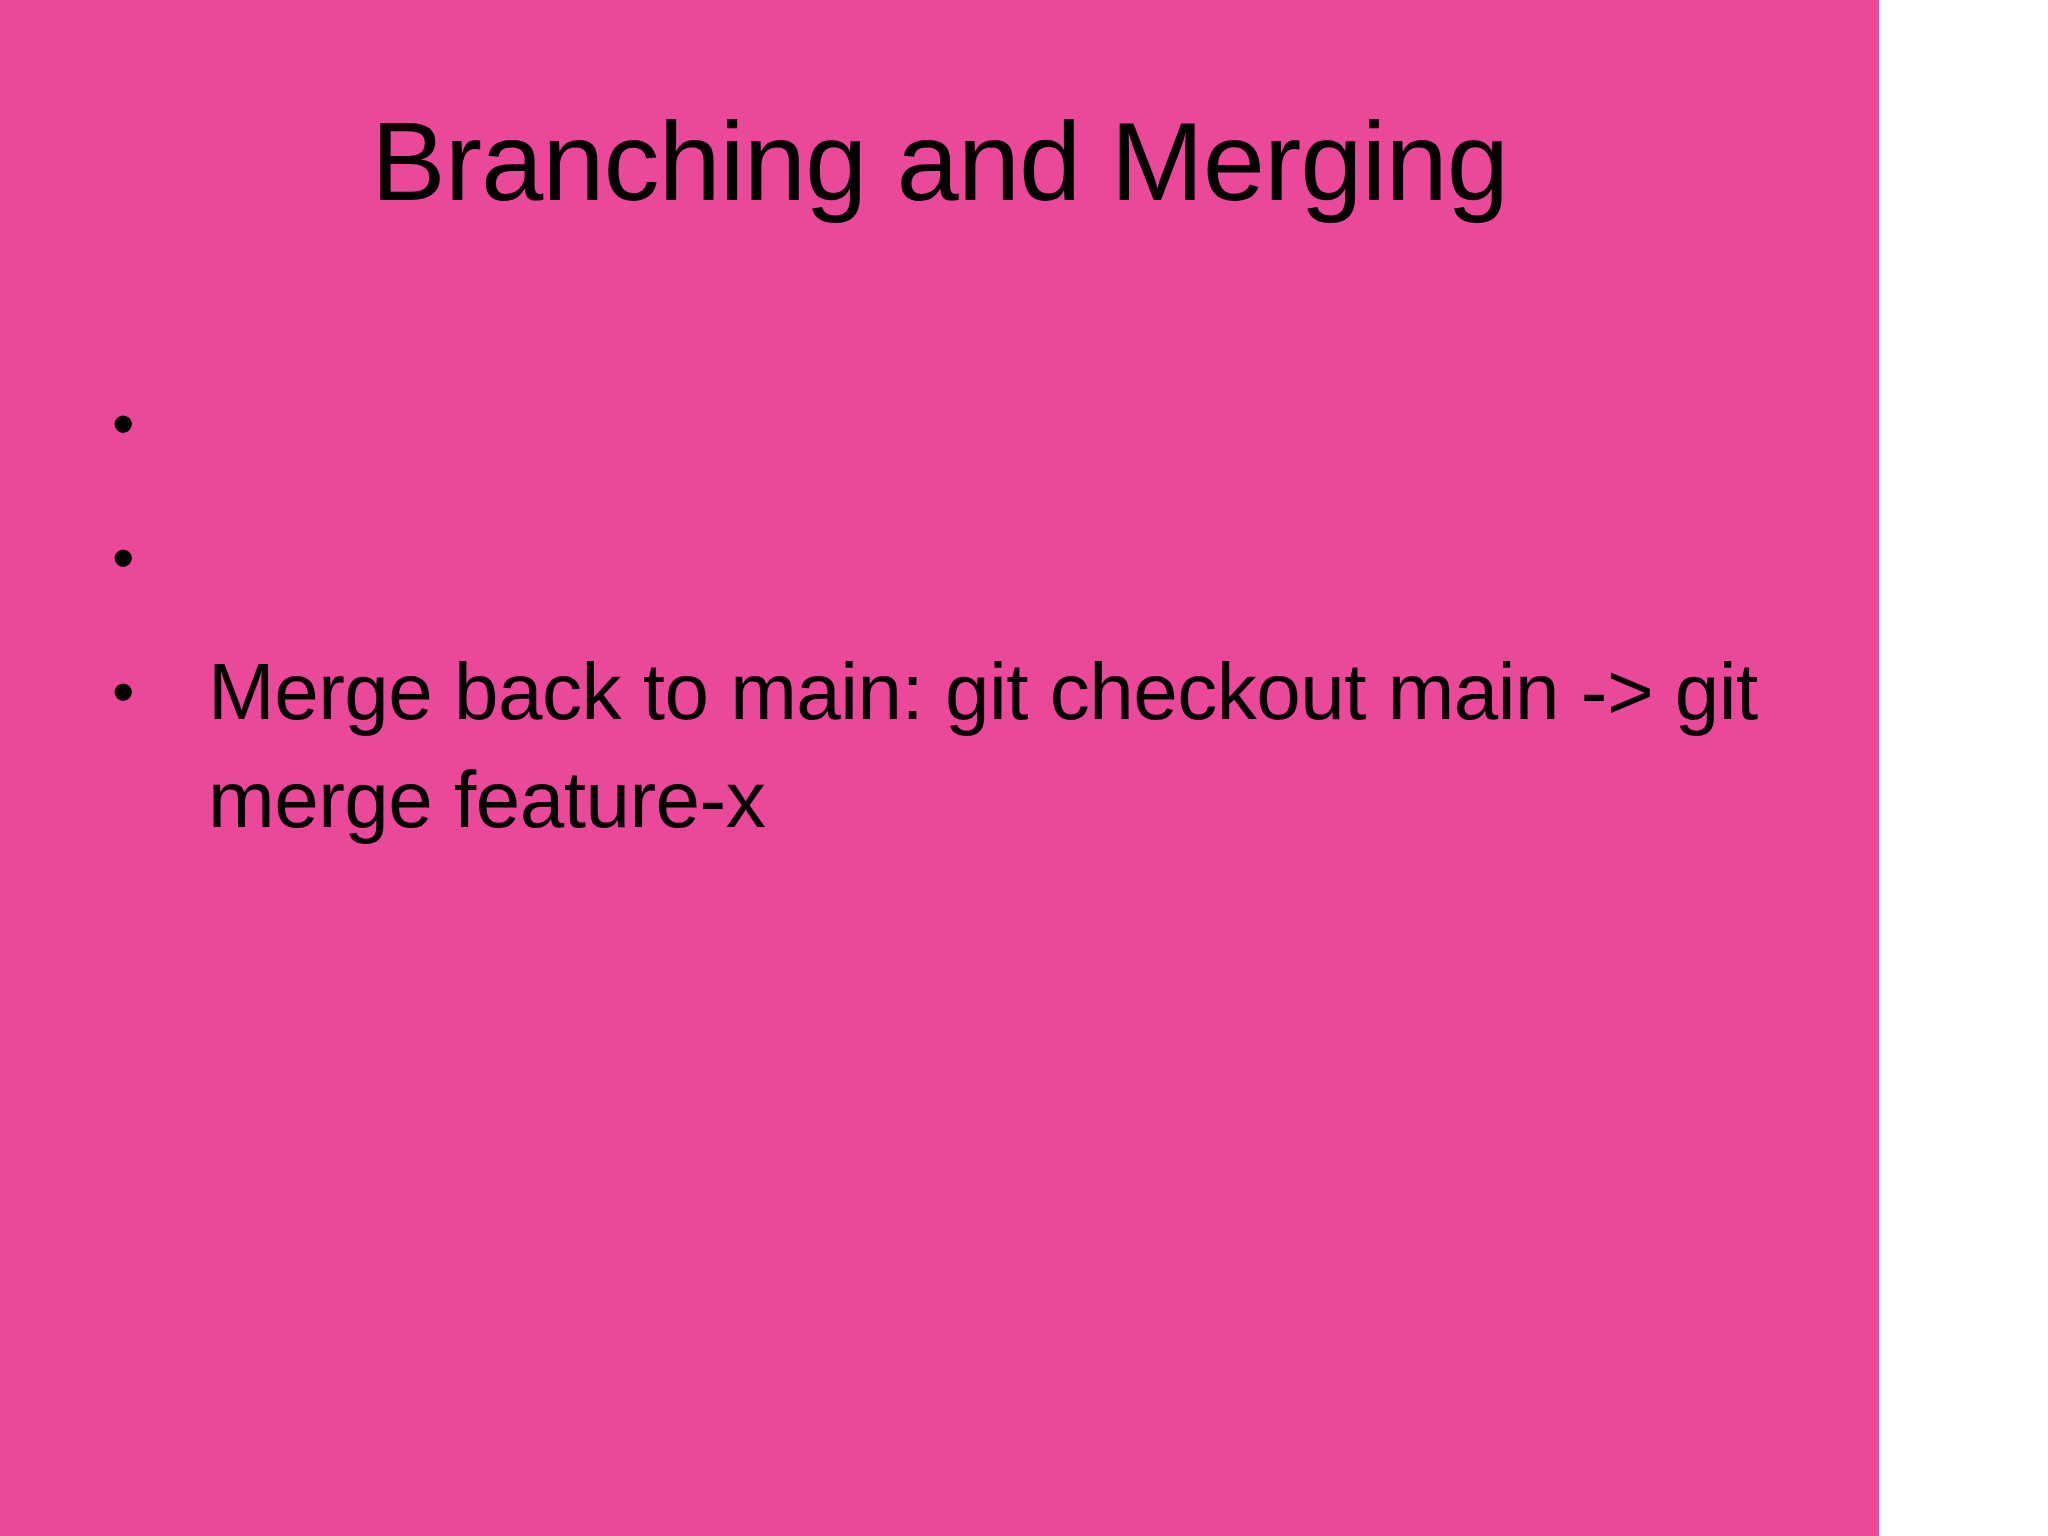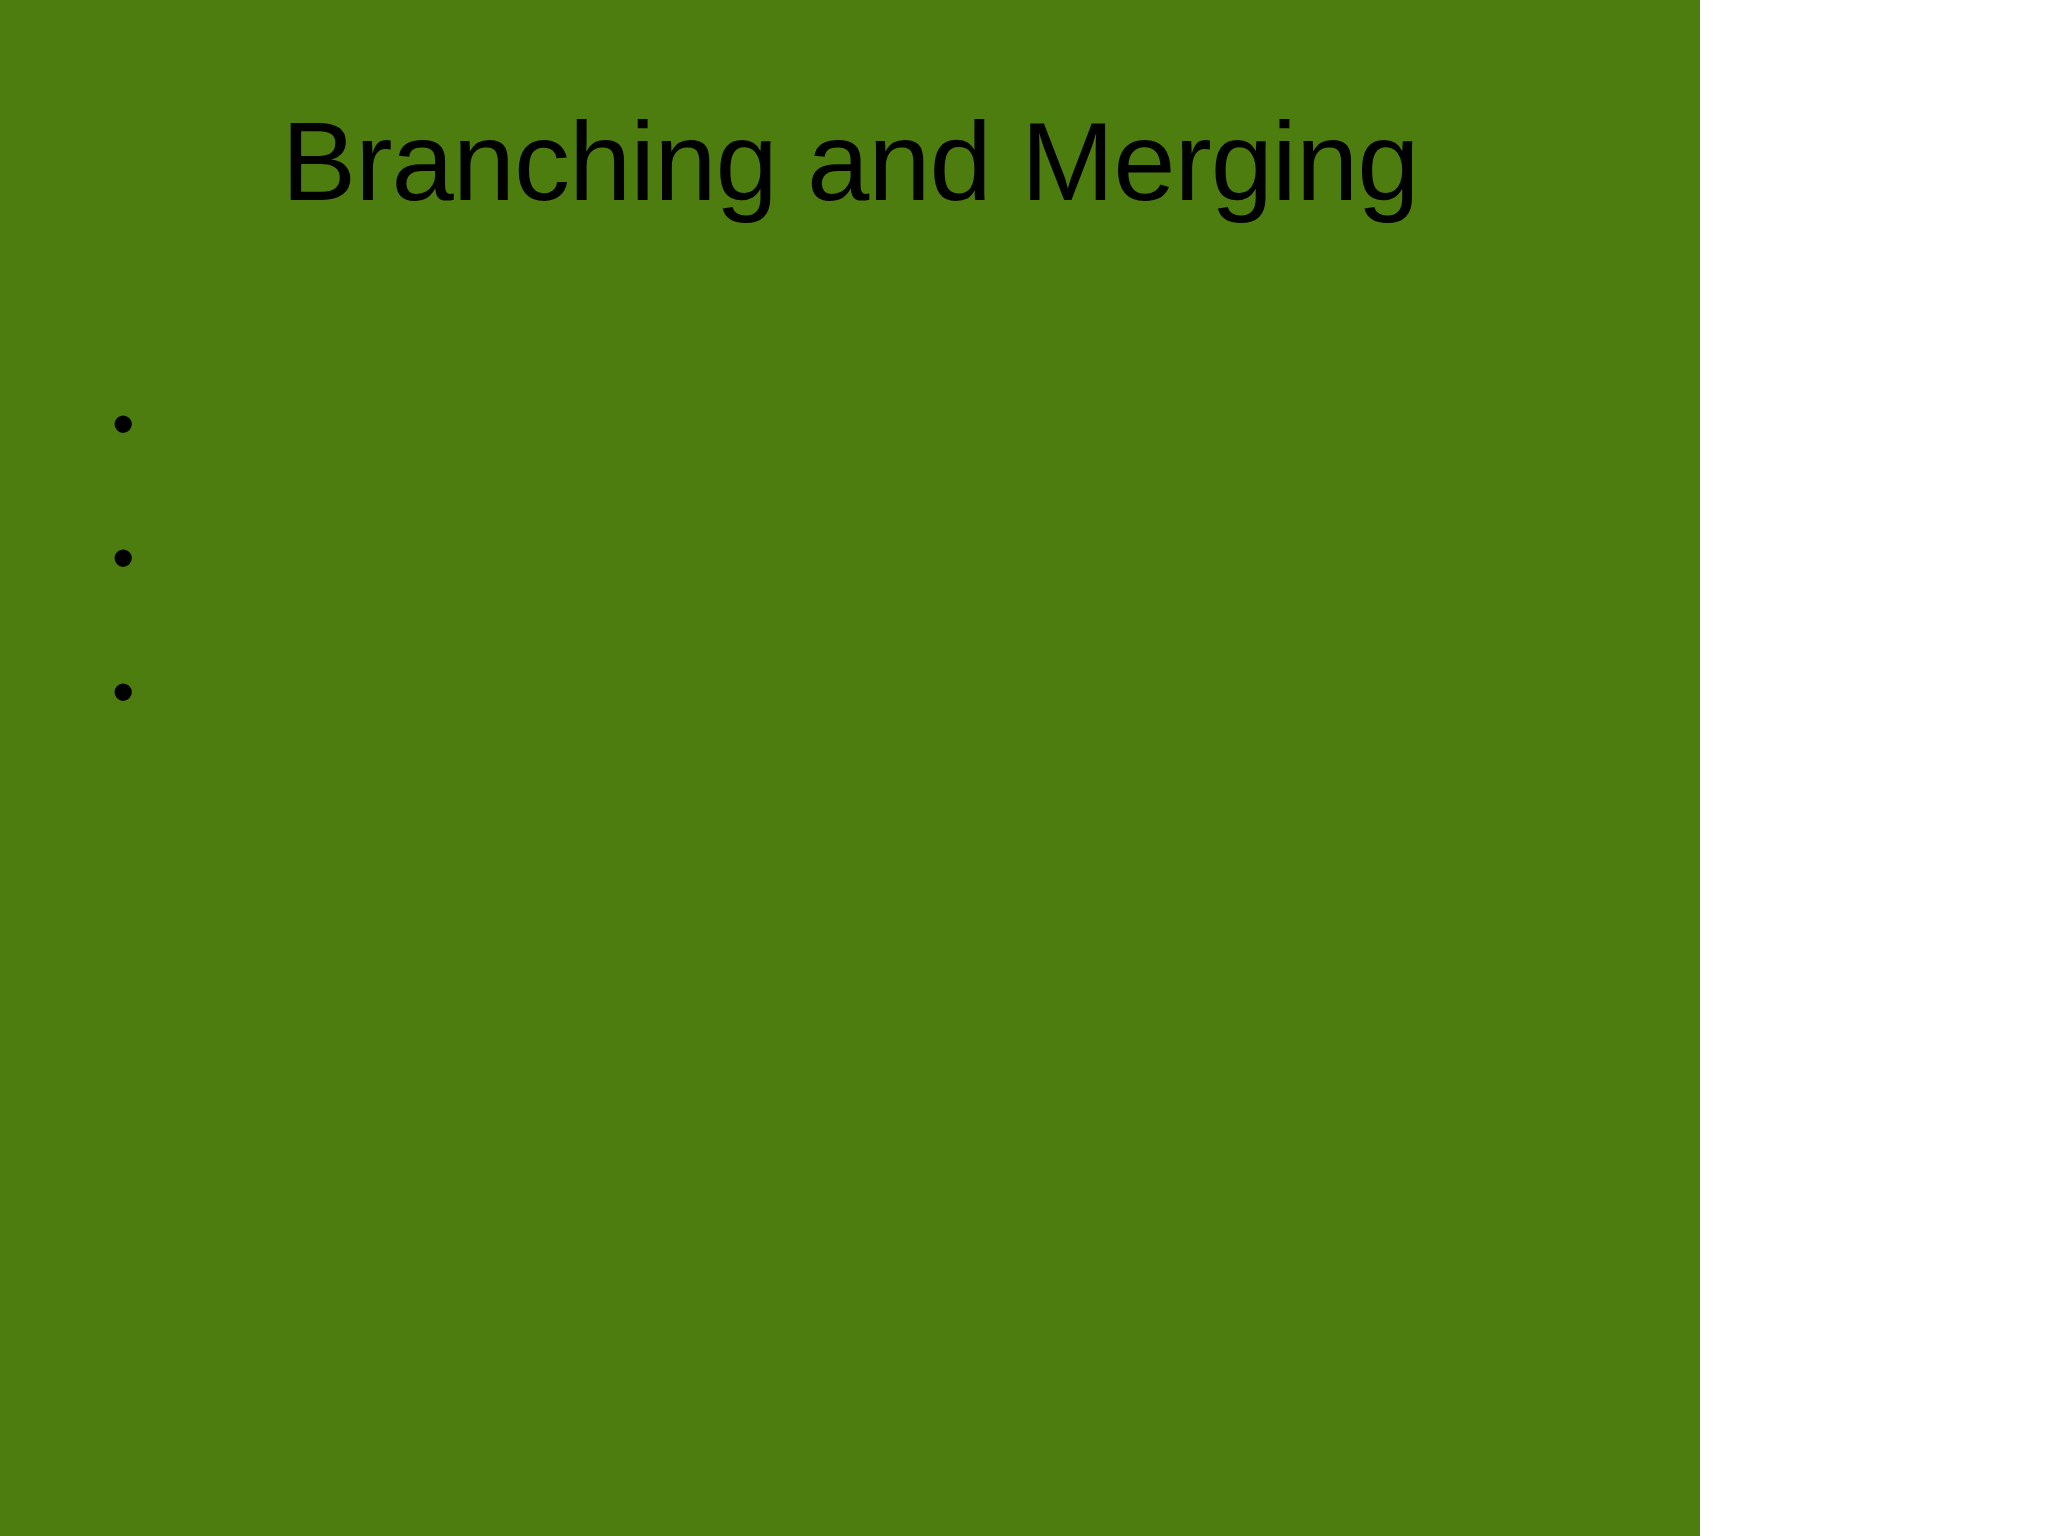--- a/index.html
+++ b/index.html
@@ -2,23 +2,23 @@
 <html><head>
 <meta charset="utf-8">
 <style>
   html, body {
     margin: 0;
     padding: 0;
     background: #ffffff;
   }
   .slide {
     position: relative;
-    width: 1700px;
+    width: 1879px;
     height: 1536px;
-    background: #4d7c0f;
+    background: #ec4899;
     color: #000000;
     font-family: "Liberation Sans", sans-serif;
     overflow: hidden;
     box-sizing: border-box;
   }
   .slide-title {
     margin: 0;
     padding-top: 92px;
     font-size: 112px;
     font-weight: 400;
@@ -59,15 +59,16 @@
 
   <ul class="bullet-list">
     <li class="bullet-item">
       <span class="bullet-marker">•</span>
     </li>
     <li class="bullet-item">
       <span class="bullet-marker">•</span>
     </li>
     <li class="bullet-item">
       <span class="bullet-marker">•</span>
+      <span class="bullet-text">Merge back to main: git checkout main -&gt; git merge feature-x</span>
     </li>
   </ul>
 </div>
 
 </body></html>

